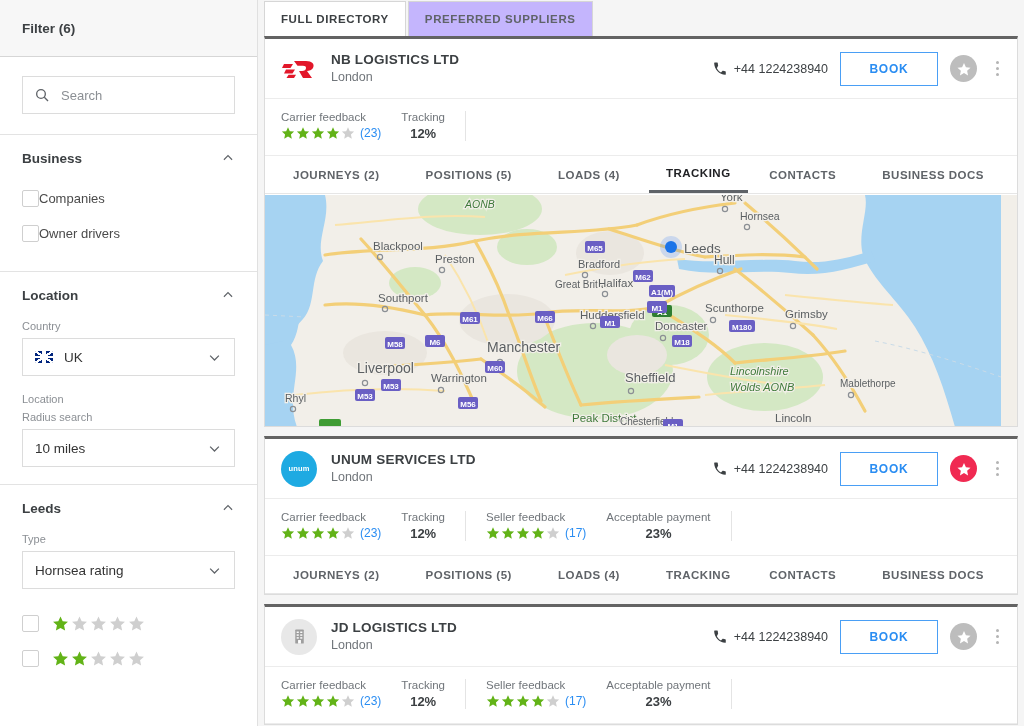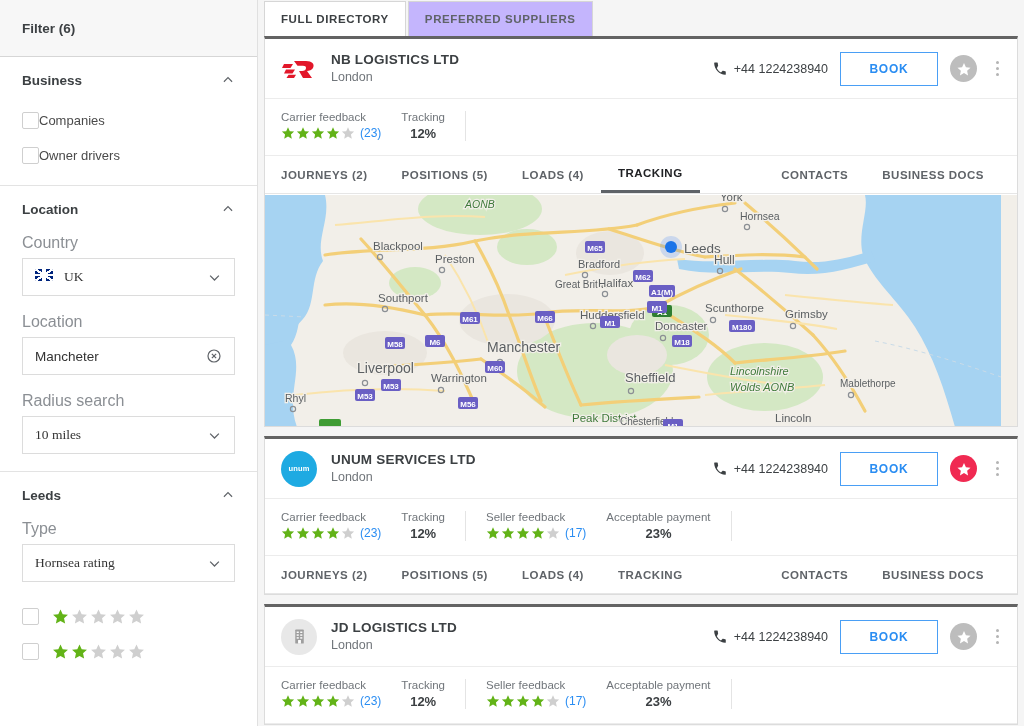--- a/index.html
+++ b/index.html
@@ -59,33 +59,33 @@
     height: 35px;
   }
   .cbx {
     width: 17px; height: 17px; min-width:17px;
     border: 1px solid #cfcfcf;
     border-radius: 2px;
     background: #fff;
   }
   .chk-label { font-size: 13px; color: #4a4a4a; }
   .field-label {
-    font-size: 16px; color: #8b8f94;
+    font-size: 11px; color: #8b8f94;
     margin-top: 2px; margin-bottom: 6px;
   }
   .select-box, .text-box {
     height: 38px;
     border: 1px solid #dcdcdc;
     background:#fff;
     display:flex; align-items:center;
     padding: 0 12px;
     justify-content: space-between;
     margin-bottom: 17px;
   }
-  .select-left { display:flex; gap:11px; font-size:13.5px; color:#333;font-family:Liberation Serif, serif; }
+  .select-left { display:flex; align-items:center; gap:11px; font-size:13.5px; color:#333; }
   .flag {
     width: 18px; height: 12px; min-width:18px;
     background: #00247d;
     position: relative; overflow:hidden; border-radius:1px;
     display:inline-block;
   }
   .flag::before {
     content:""; position:absolute; left:0; top:0; right:0; bottom:0;
     background:
       linear-gradient(to bottom right, transparent calc(50% - 1px), #fff calc(50% - 1px), #fff calc(50% + 1px), transparent calc(50% + 1px)),
@@ -96,21 +96,21 @@
     background:
       linear-gradient(to bottom, transparent 40%, #fff 40%, #fff 60%, transparent 60%),
       linear-gradient(to right, transparent 38%, #fff 38%, #fff 62%, transparent 62%),
       linear-gradient(to bottom, transparent 44%, #cf142b 44%, #cf142b 56%, transparent 56%),
       linear-gradient(to right, transparent 42%, #cf142b 42%, #cf142b 58%, transparent 58%);
   }
   .chev-down { width: 15px; height: 15px; flex: none; }
   .clear-x { width: 16px; height: 16px; flex:none; }
   .stars-row { display:flex; align-items:center; gap:13px; height:35px; }
   .star-list { display:flex; gap:2px; }
-  .sec-pad-bottom { padding-bottom: 12px; }
+  .sec-pad-bottom { padding-bottom: 20px; }
 
   
   .main {
     flex: 1;
     height: 726px;
     background: #f5f5f5;
     position: relative;
     overflow: hidden;
   }
   .tabs-bar {
@@ -216,21 +216,21 @@
     height: 38px;
     display:flex; align-items:center;
     padding: 0 16px;
     position: relative;
     font-size: 11.5px;
     letter-spacing:.5px;
     font-weight:bold;
     color:#5f6368;
     border-bottom: 1px solid #e6e6e6;
   }
-  .ctab { padding: 0 17px; height:37px; display:flex; align-items:center; }
+  .ctab { padding: 0 17px; height:37px; display:flex; align-items:center;margin-left:12px; }
   .ctab:first-child { padding-left:0; }
   .ctab.active { color:#202124; border-bottom: 3px solid #5f6368; }
   .ctab-right { margin-left:auto; display:flex; }
 
   .map {
     height: 232px;
     position: relative;
     overflow: hidden;
     background: #f2efe9;
     border-top: 1px solid #fff;
@@ -244,20 +244,31 @@
 <body>
 
 <div class="app">
 
   <div class="sidebar">
 
     <div class="sidebar-header">
       <span>Filter (6)</span>
     </div>
 
+    <div class="sidebar-section">
+      <div class="search-wrap">
+        <div class="search-box">
+          <svg class="ic" width="16" height="16" viewBox="0 0 24 24" fill="none" stroke="#5f6368" stroke-width="2">
+            <circle cx="10.5" cy="10.5" r="6.5"></circle>
+              <line x1="15.5" y1="15.5" x2="21" y2="21"></line>
+          </svg>
+          <span class="ph">Search</span>
+        </div>
+      </div>
+    </div>
 
     <div class="sidebar-section sec-pad-bottom">
       <div class="sec-head">
         <span>Business</span>
         <svg class="chev-up" viewBox="0 0 24 24" fill="none" stroke="#5f6368" stroke-width="2">
             <polyline points="5,15 12,8 19,15"></polyline>
           </svg>
       </div>
       <div class="chk-row">
         <span class="cbx"></span>
@@ -282,28 +293,20 @@
         <span class="select-left">
           <span class="flag"></span>
           <span>UK</span>
         </span>
         <svg class="chev-down" viewBox="0 0 24 24" fill="none" stroke="#5f6368" stroke-width="2">
             <polyline points="5,9 12,16 19,9"></polyline>
           </svg>
       </div>
 
       <div class="field-label">Location</div>
-      <div class="text-box">
-        <span style="font-size:13.5px;color:#333;">Mancheter</span>
-        <svg class="clear-x" viewBox="0 0 24 24" fill="none" stroke="#5f6368" stroke-width="1.8">
-          <circle cx="12" cy="12" r="9"></circle>
-            <line x1="8.8" y1="8.8" x2="15.2" y2="15.2"></line>
-            <line x1="15.2" y1="8.8" x2="8.8" y2="15.2"></line>
-        </svg>
-      </div>
 
       <div class="field-label">Radius search</div>
       <div class="select-box">
         <span class="select-left">
             <span>10 miles</span>
           </span>
         <svg class="chev-down" viewBox="0 0 24 24" fill="none" stroke="#5f6368" stroke-width="2">
             <polyline points="5,9 12,16 19,9"></polyline>
           </svg>
       </div>

